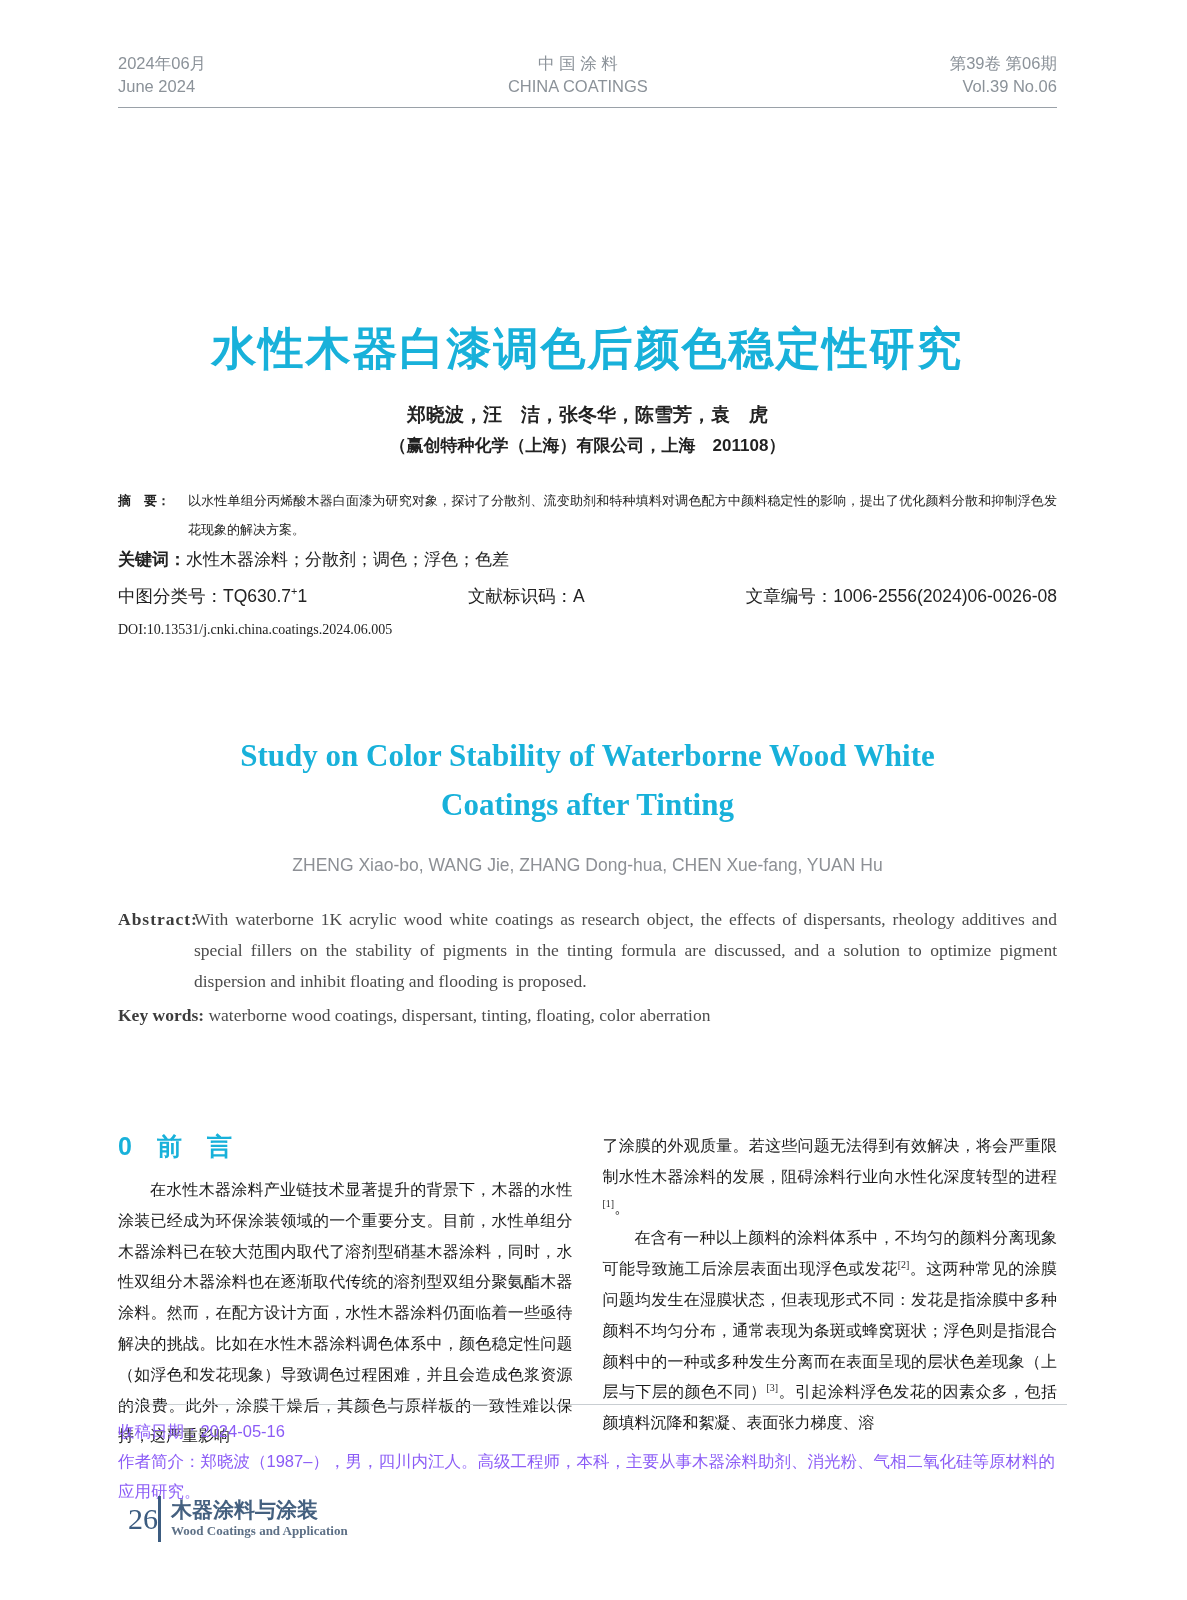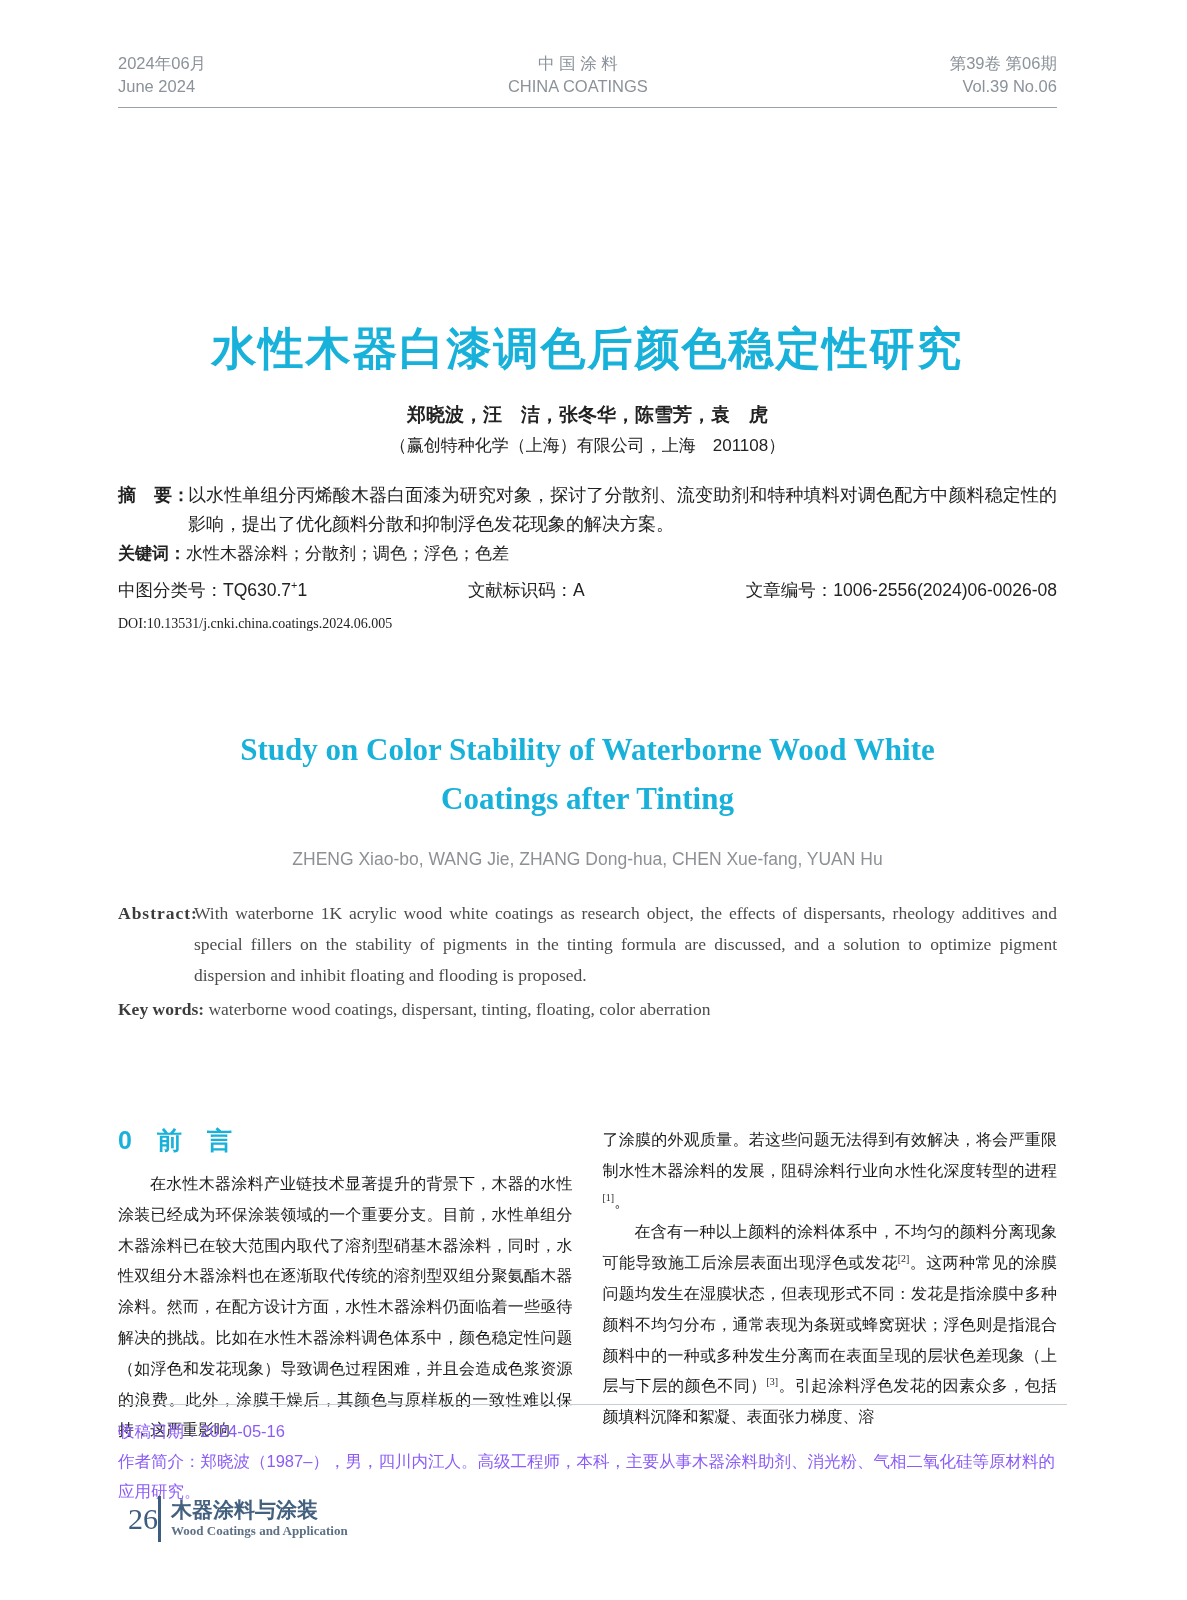--- a/index.html
+++ b/index.html
@@ -36,28 +36,28 @@
     color:#18b1da;
   }
   .authors-cn{
     margin-top:26px;text-align:center;
     font-family:"Liberation Sans","DejaVu Sans",sans-serif;
     font-weight:bold;font-size:19px;color:#222;
   }
   .affil-cn{
     margin-top:6px;text-align:center;
     font-family:"Liberation Sans","DejaVu Sans",sans-serif;
-    font-weight:normal;font-size:17px;color:#222;
+    font-weight:bold;font-size:17px;color:#222;
   }
   
   .abs-cn{
-    margin-top:24px;
+    margin-top:30px;
     position:relative;
-    font-family:Liberation Sans, sans-serif;
-    font-size:18px;line-height:29px;
+    font-family:Liberation Mono, monospace;
+    font-size:13px;line-height:29px;
     text-align:justify;color:#222;
     padding-left:70px;
   }
   .abs-cn .lbl{position:absolute;left:0;top:0;font-weight:bold;}
   .kw-cn{
     font-family:"Liberation Sans","DejaVu Sans",sans-serif;
     font-size:17px;line-height:29px;color:#222;
   }
   .kw-cn .lbl{font-weight:bold;}
   .meta-row{

